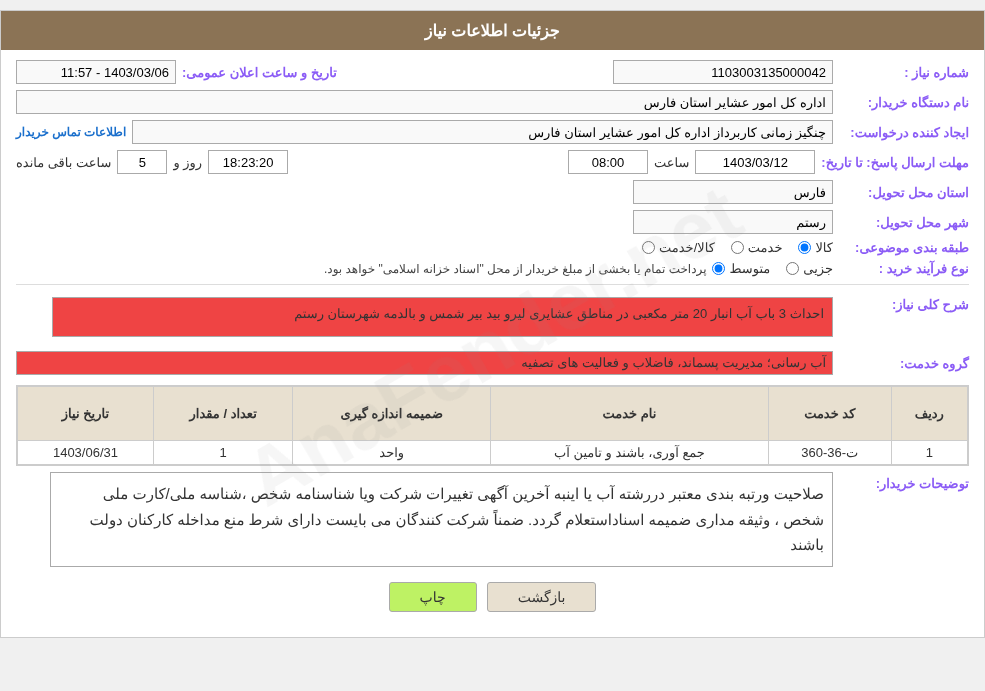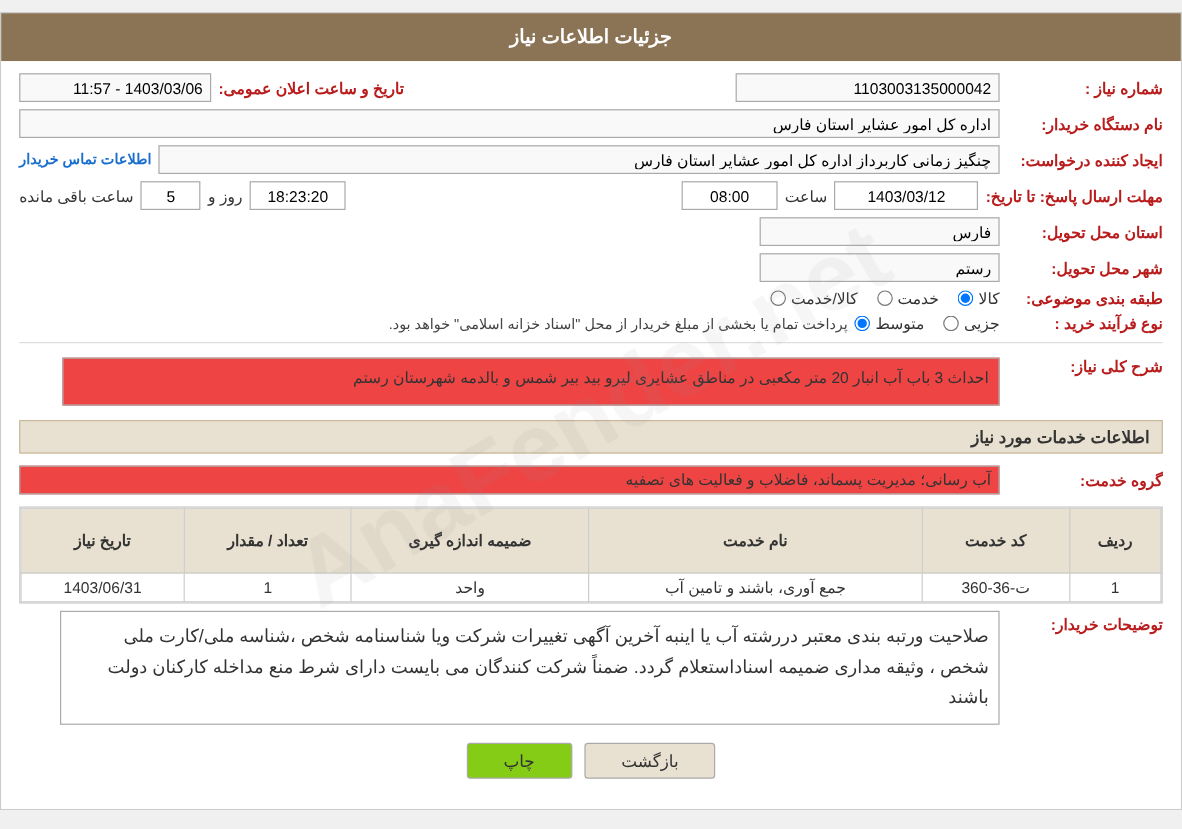--- a/index.html
+++ b/index.html
@@ -28,21 +28,21 @@
       padding: 10px 15px;
       background: #fff;
     }
     .row {
       display: flex;
       align-items: center;
       margin-bottom: 6px;
       gap: 6px;
     }
     .label {
-      color: #b91c1c;
+      color: #8b5cf6;
       font-weight: bold;
       white-space: nowrap;
       min-width: 130px;
       text-align: right;
     }
     .label-blue {
       color: #1a6fcc;
       font-weight: bold;
       white-space: nowrap;
     }
@@ -129,21 +129,21 @@
     }
     .btn {
       padding: 6px 30px;
       border: 1px solid #aaa;
       cursor: pointer;
       font-size: 14px;
       font-family: Tahoma, Arial, sans-serif;
       border-radius: 3px;
     }
     .btn-print {
-      background: #84cc16;
+      background: #bef264;
       color: #333;
     }
     .btn-back {
       background: #e8e0d0;
       color: #333;
     }
     .watermark {
       position: fixed;
       top: 50%;
       left: 50%;
@@ -274,21 +274,20 @@
 
     <hr class="divider">
 
     <div class="row" style="align-items:flex-start;margin-left:36px;">
       <span class="label" style="padding-top:4px;">شرح کلی نیاز:</span>
       <div class="description-box" style="flex:1;">
         <span>احداث 3 باب آب انبار 20 متر مکعبی در مناطق عشایری لیرو بید بیر شمس و بالدمه شهرستان رستم</span>
       </div>
     </div>
 
-    <div class="section-header">اطلاعات خدمات مورد نیاز</div>
 
     <div class="row">
       <span class="label">گروه خدمت:</span>
       <div class="description-box" style="flex:1; min-height:24px; padding:3px 6px;">
         <span>آب رسانی؛ مدیریت پسماند، فاضلاب و فعالیت های تصفیه</span>
       </div>
     </div>
 
     <div class="table-container">
       <table>

